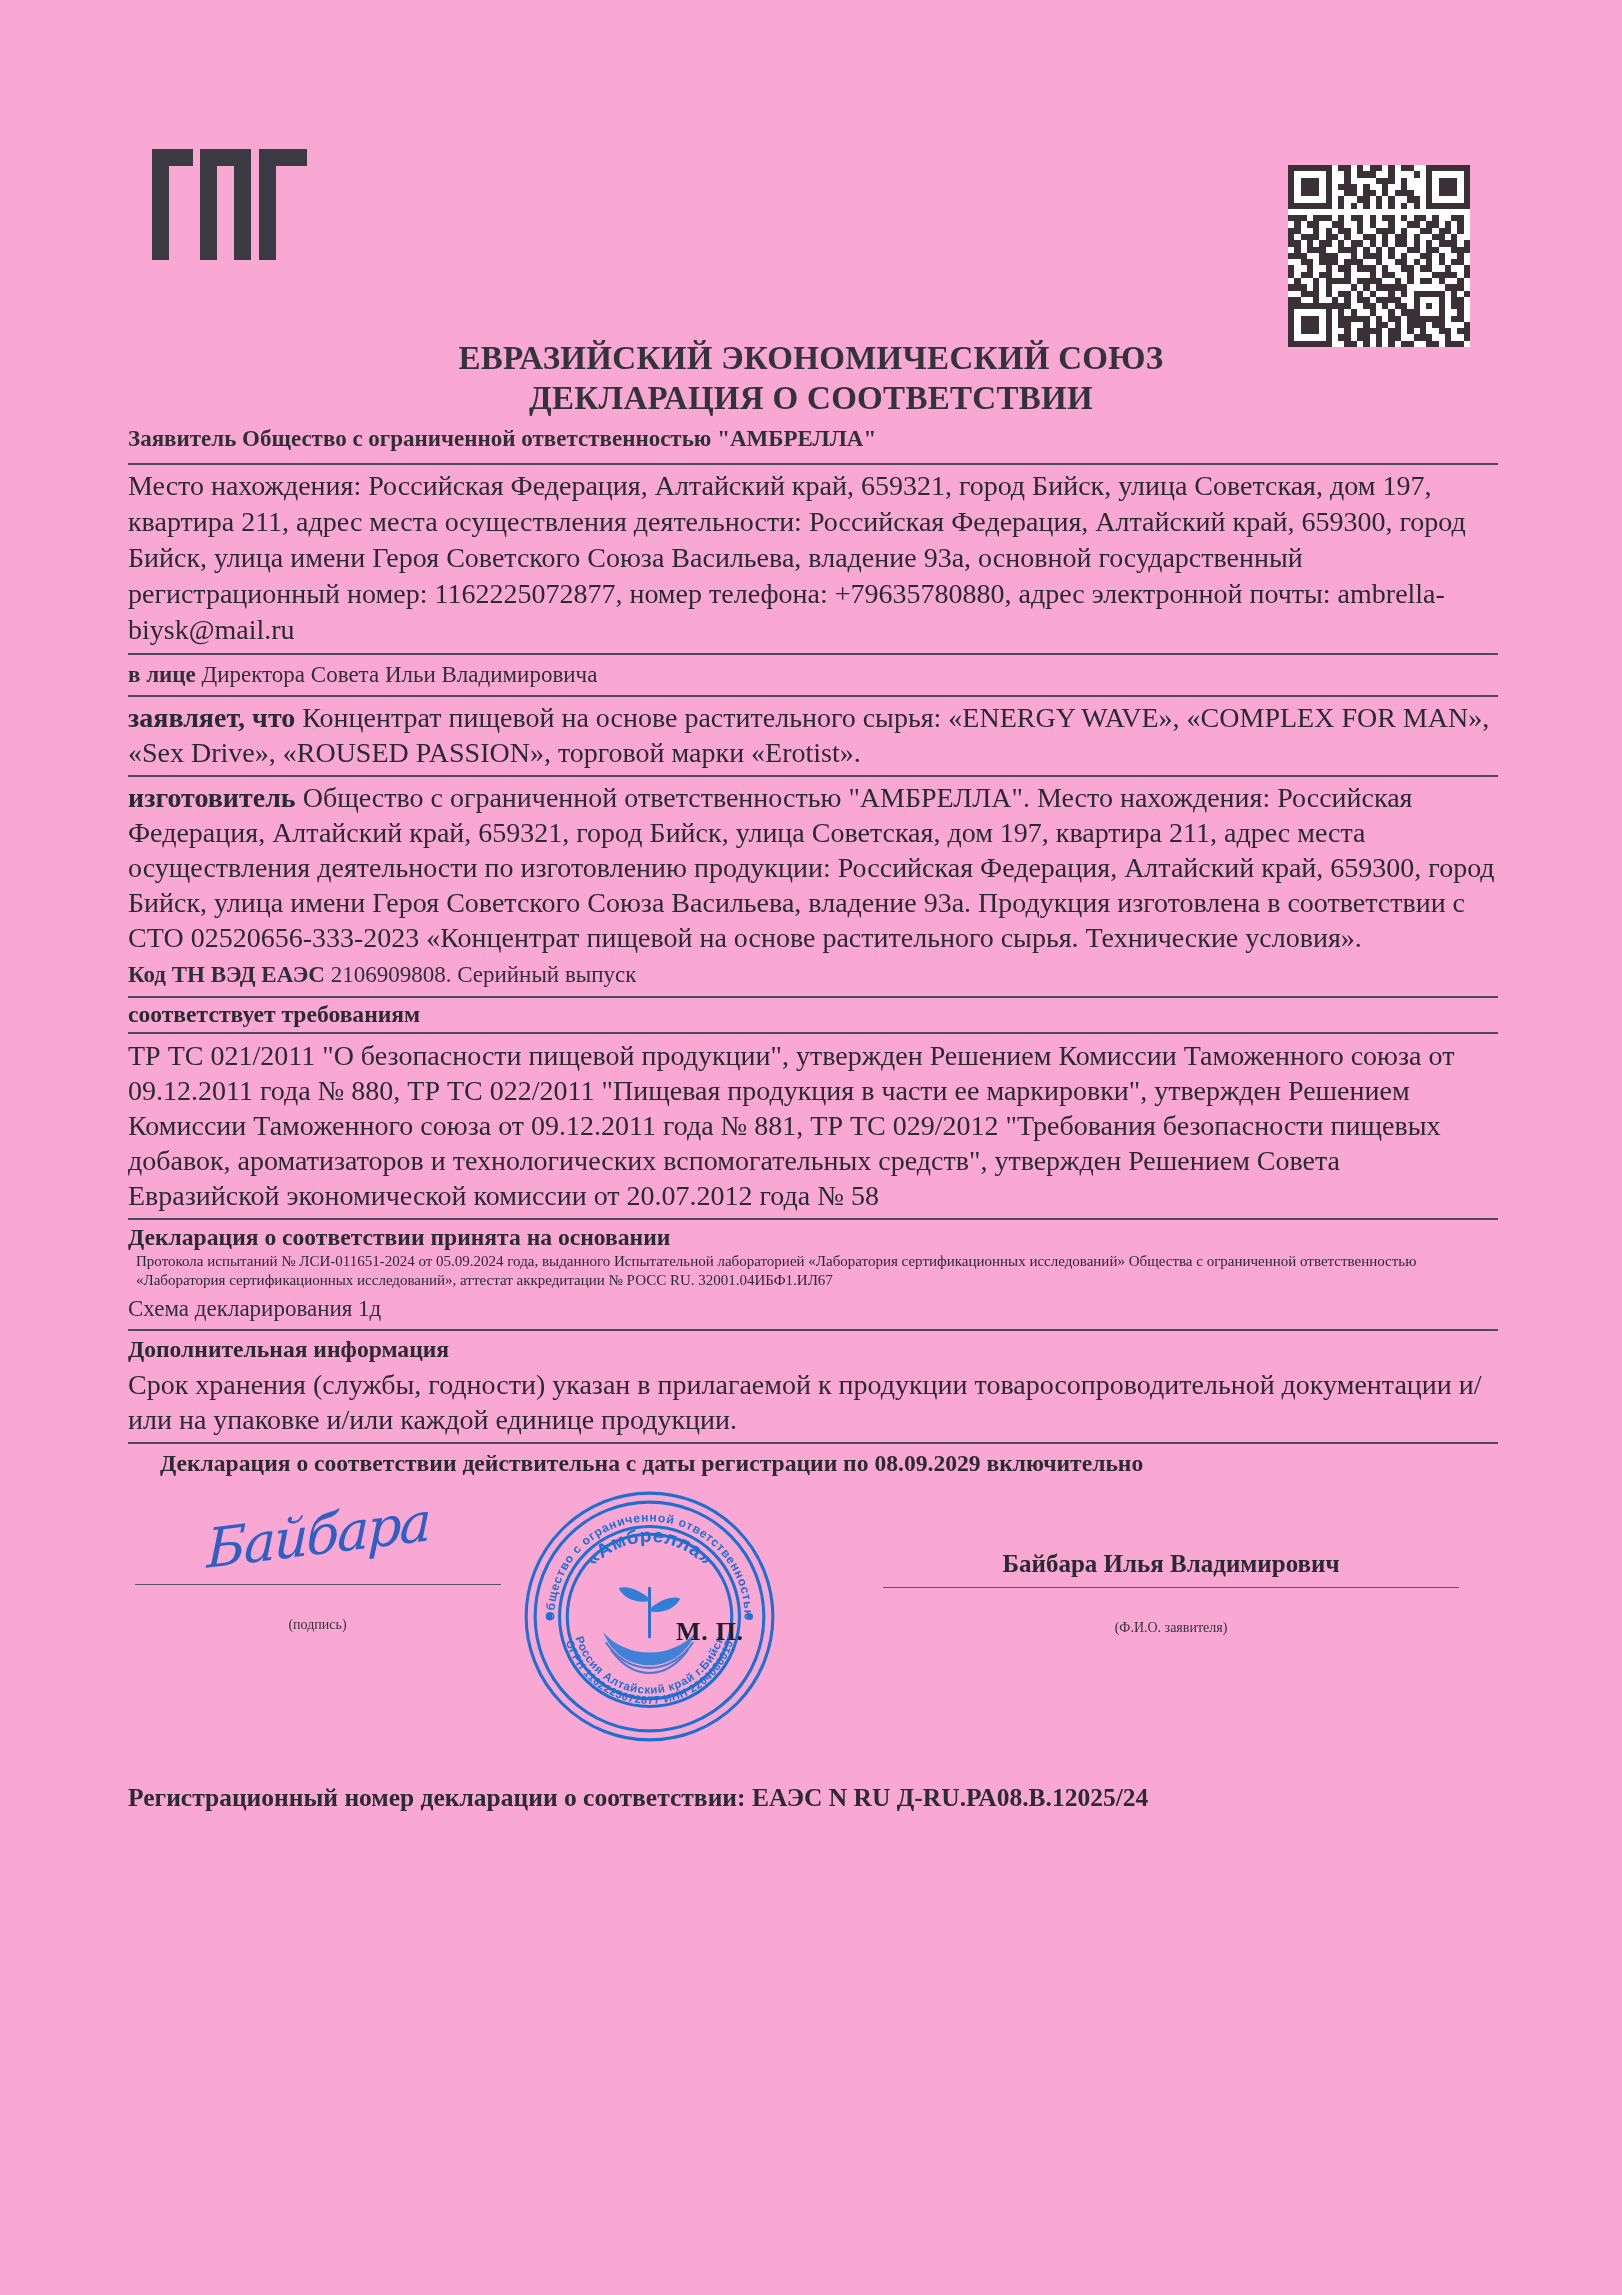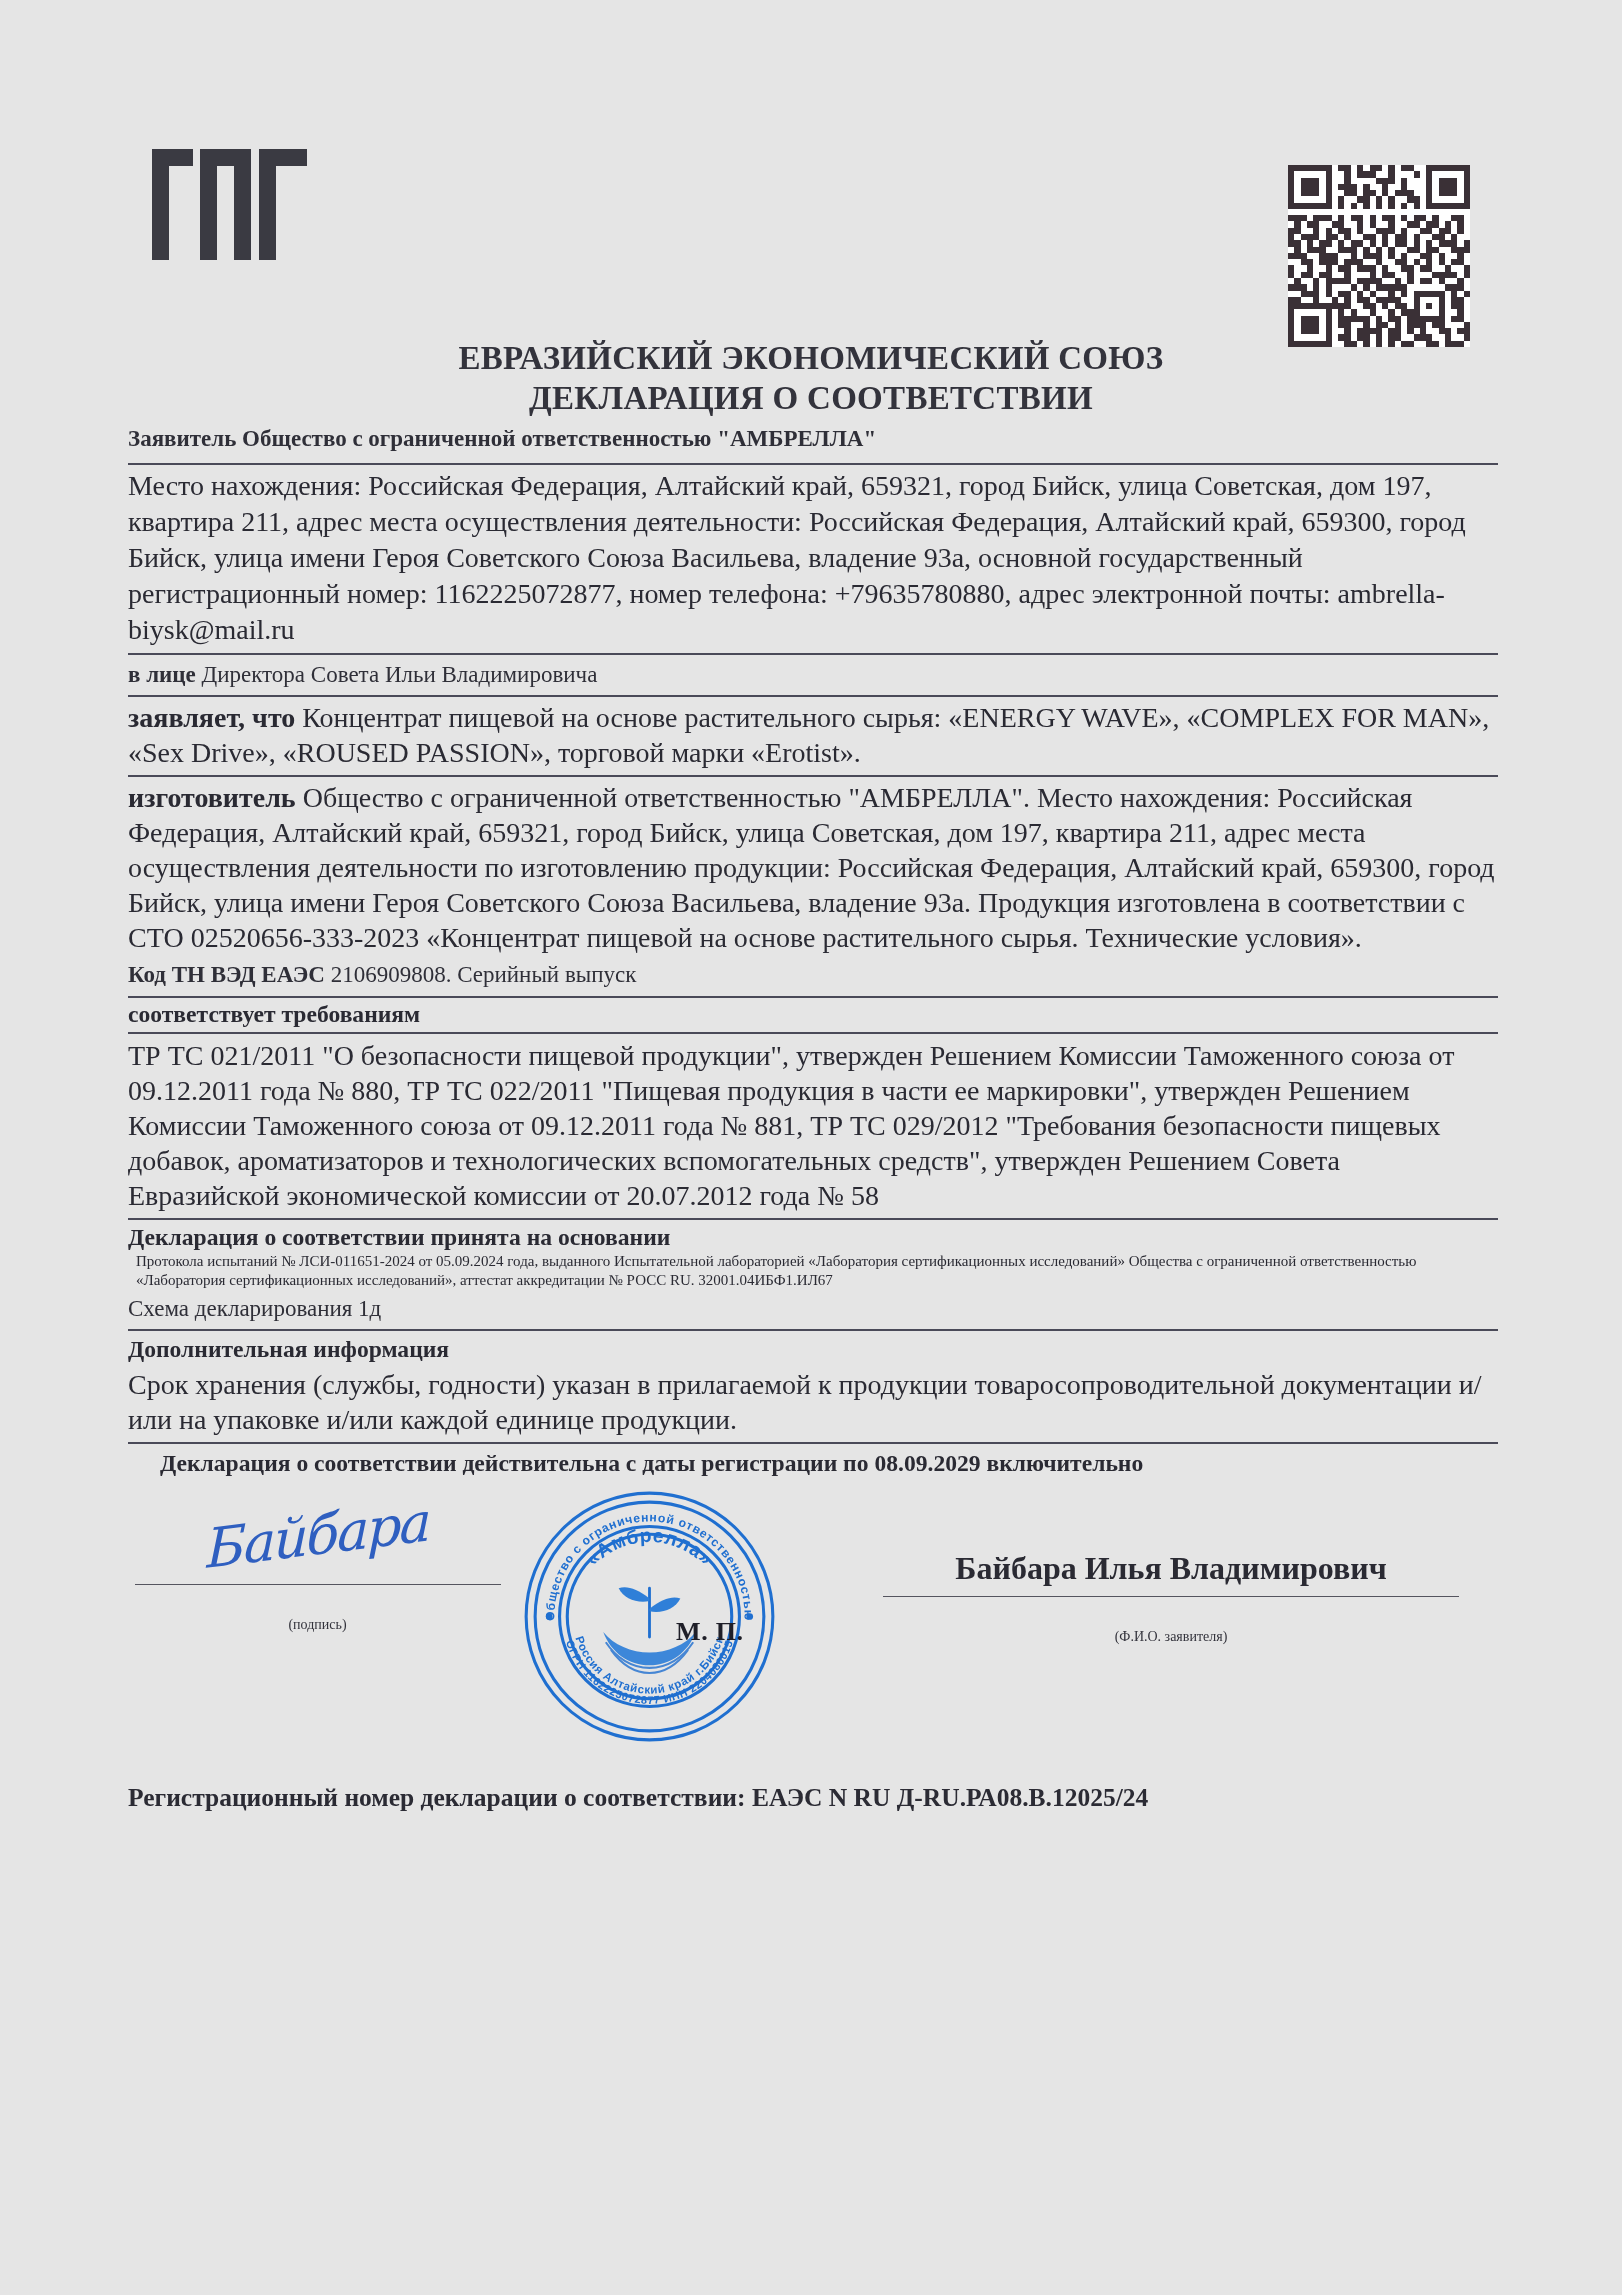--- a/index.html
+++ b/index.html
@@ -13,21 +13,21 @@
     height: 2295px;
     position: relative;
     font-family: "Liberation Serif", "DejaVu Serif", serif;
     color: #2a2a33;
     overflow: hidden;
   }
 
   .page {
     position: absolute;
     inset: 0;
-    background: #e5e5e5;
+    background: #f9a8d4;
   }
 
   
   .header {
     position: absolute;
     top: 0;
     left: 0;
     right: 0;
     height: 353px;
   }
@@ -164,21 +164,21 @@
   }
   .sign-right {
     position: absolute;
     right: 39px;
     top: 63px;
     width: 576px;
     text-align: center;
   }
   .sign-name {
     font-weight: bold;
-    font-size: 32px;
+    font-size: 25px;
     padding-bottom: 5.2px;
     white-space: nowrap;
   }
   .sign-right .sign-rule { border-top: 1.6px solid #55555f; }
 
   
   .stamp {
     position: absolute;
     left: 393px;
     top: 1.3px;

